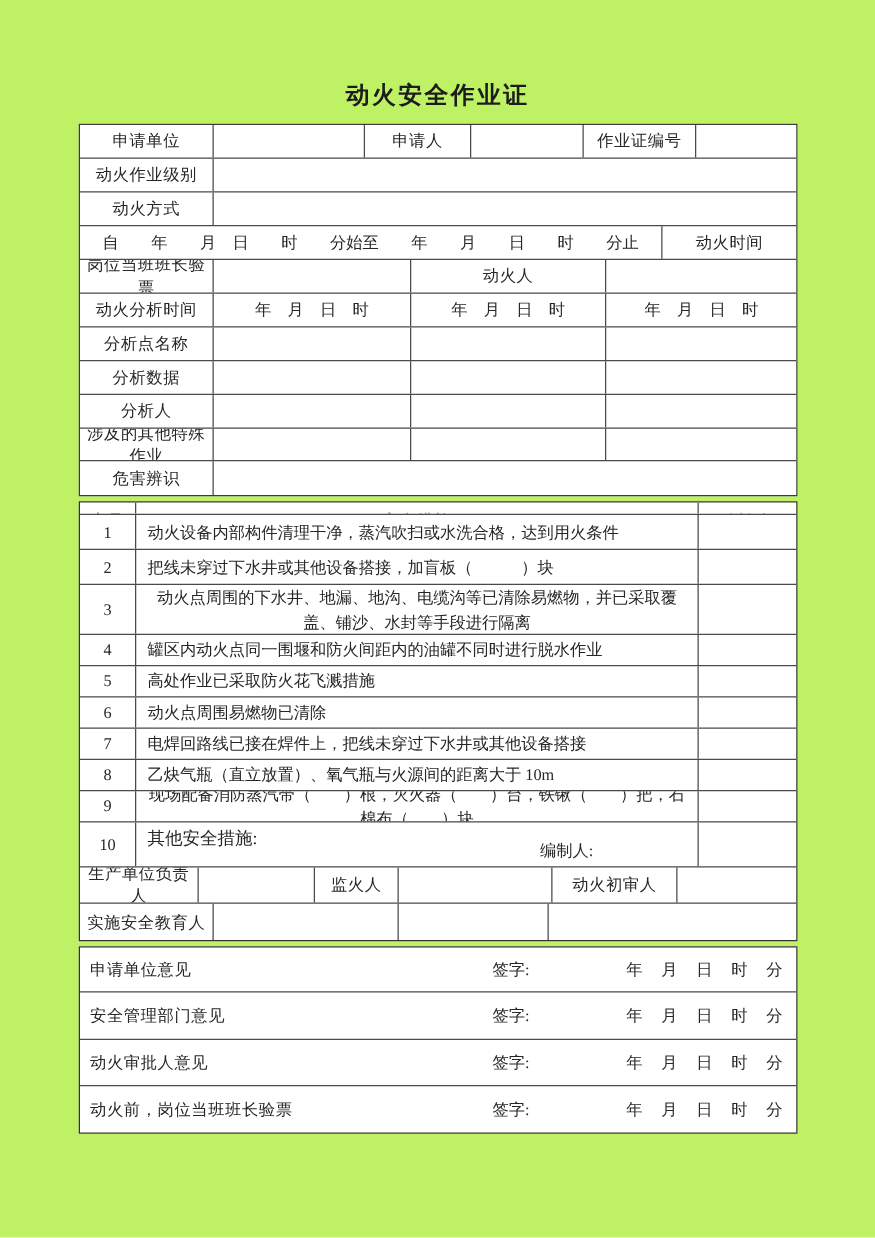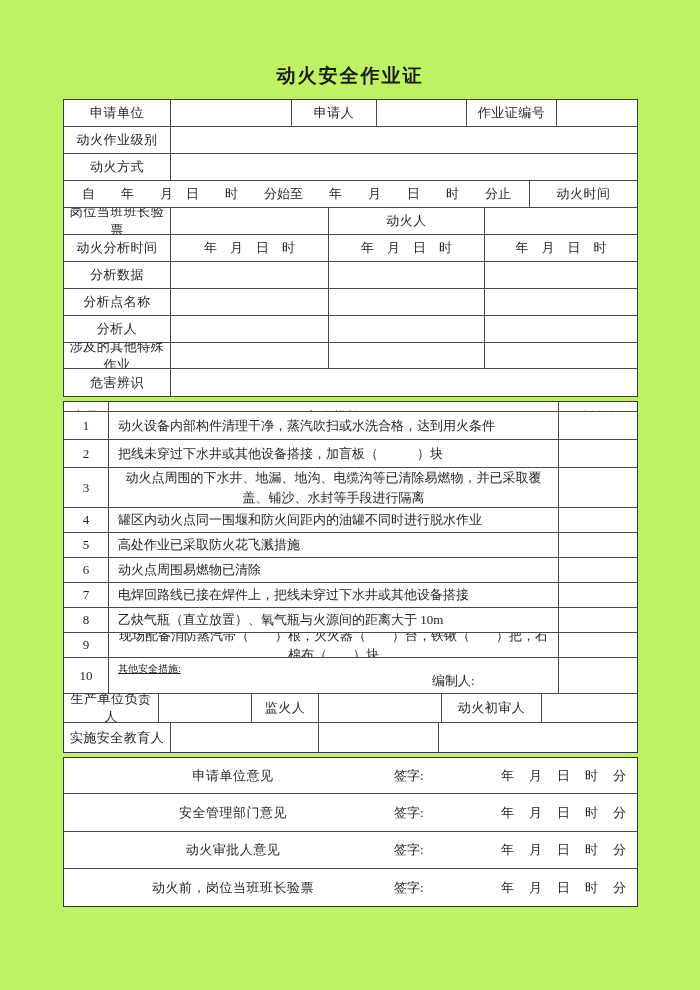--- a/index.html
+++ b/index.html
@@ -38,27 +38,27 @@
   #tableB{top:401px;border:1px solid #333;}
   #tableC{top:757px;border:1px solid #333;}
 
   
   .row.clip{height:10px;overflow:hidden;}
   .row.clip .cell{align-items:flex-start;}
   .row.clip .cell span{display:block;margin-top:6px;font-size:13px;color:#3a3a3a;
                        letter-spacing:1px;}
 
   .preparer{position:absolute;left:323px;bottom:3px;font-size:13px;}
-  .other-line{position:absolute;left:9px;top:4px;font-size:10px;text-decoration:underline;}
+  .other-line{position:absolute;left:9px;top:4px;font-size:14px;}
 
   
   .ap-row{display:flex;align-items:center;box-sizing:border-box;
           border-bottom:1px solid #4a4a4a;font-size:13px;}
   .ap-row:last-child{border-bottom:none;}
-  .ap-label{width:330px;padding-left:8px;box-sizing:border-box;letter-spacing:0.5px;text-align:center;}
+  .ap-label{width:330px;padding-left:8px;box-sizing:border-box;letter-spacing:0.5px;}
   .ap-sign{width:105px;}
   .ap-date{margin-left:auto;padding-right:10px;letter-spacing:1px;}
   .h36r{height:36px}.h38r{height:38px}.h37r{height:37px}
 </style>
 </head>
 <body>
 
 <div class="sheet">
 
   <div class="doc-title">动火安全作业证</div>
@@ -90,27 +90,27 @@
       <div class="cell lbl w156">动火人</div>
       <div class="cell w152"></div>
     </div>
     <div class="row h27">
       <div class="cell lbl w107">动火分析时间</div>
       <div class="cell w158">年　月　日　时</div>
       <div class="cell w156">年　月　日　时</div>
       <div class="cell w152">年　月　日　时</div>
     </div>
     <div class="row h27">
+      <div class="cell lbl w107">分析点名称</div>
+      <div class="cell w158"></div>
+      <div class="cell w156"></div>
+      <div class="cell w152"></div>
+    </div>
+    <div class="row h27">
       <div class="cell lbl w107">分析数据</div>
-      <div class="cell w158"></div>
-      <div class="cell w156"></div>
-      <div class="cell w152"></div>
-    </div>
-    <div class="row h27">
-      <div class="cell lbl w107">分析点名称</div>
       <div class="cell w158"></div>
       <div class="cell w156"></div>
       <div class="cell w152"></div>
     </div>
     <div class="row h27">
       <div class="cell lbl w107">分析人</div>
       <div class="cell w158"></div>
       <div class="cell w156"></div>
       <div class="cell w152"></div>
     </div>

